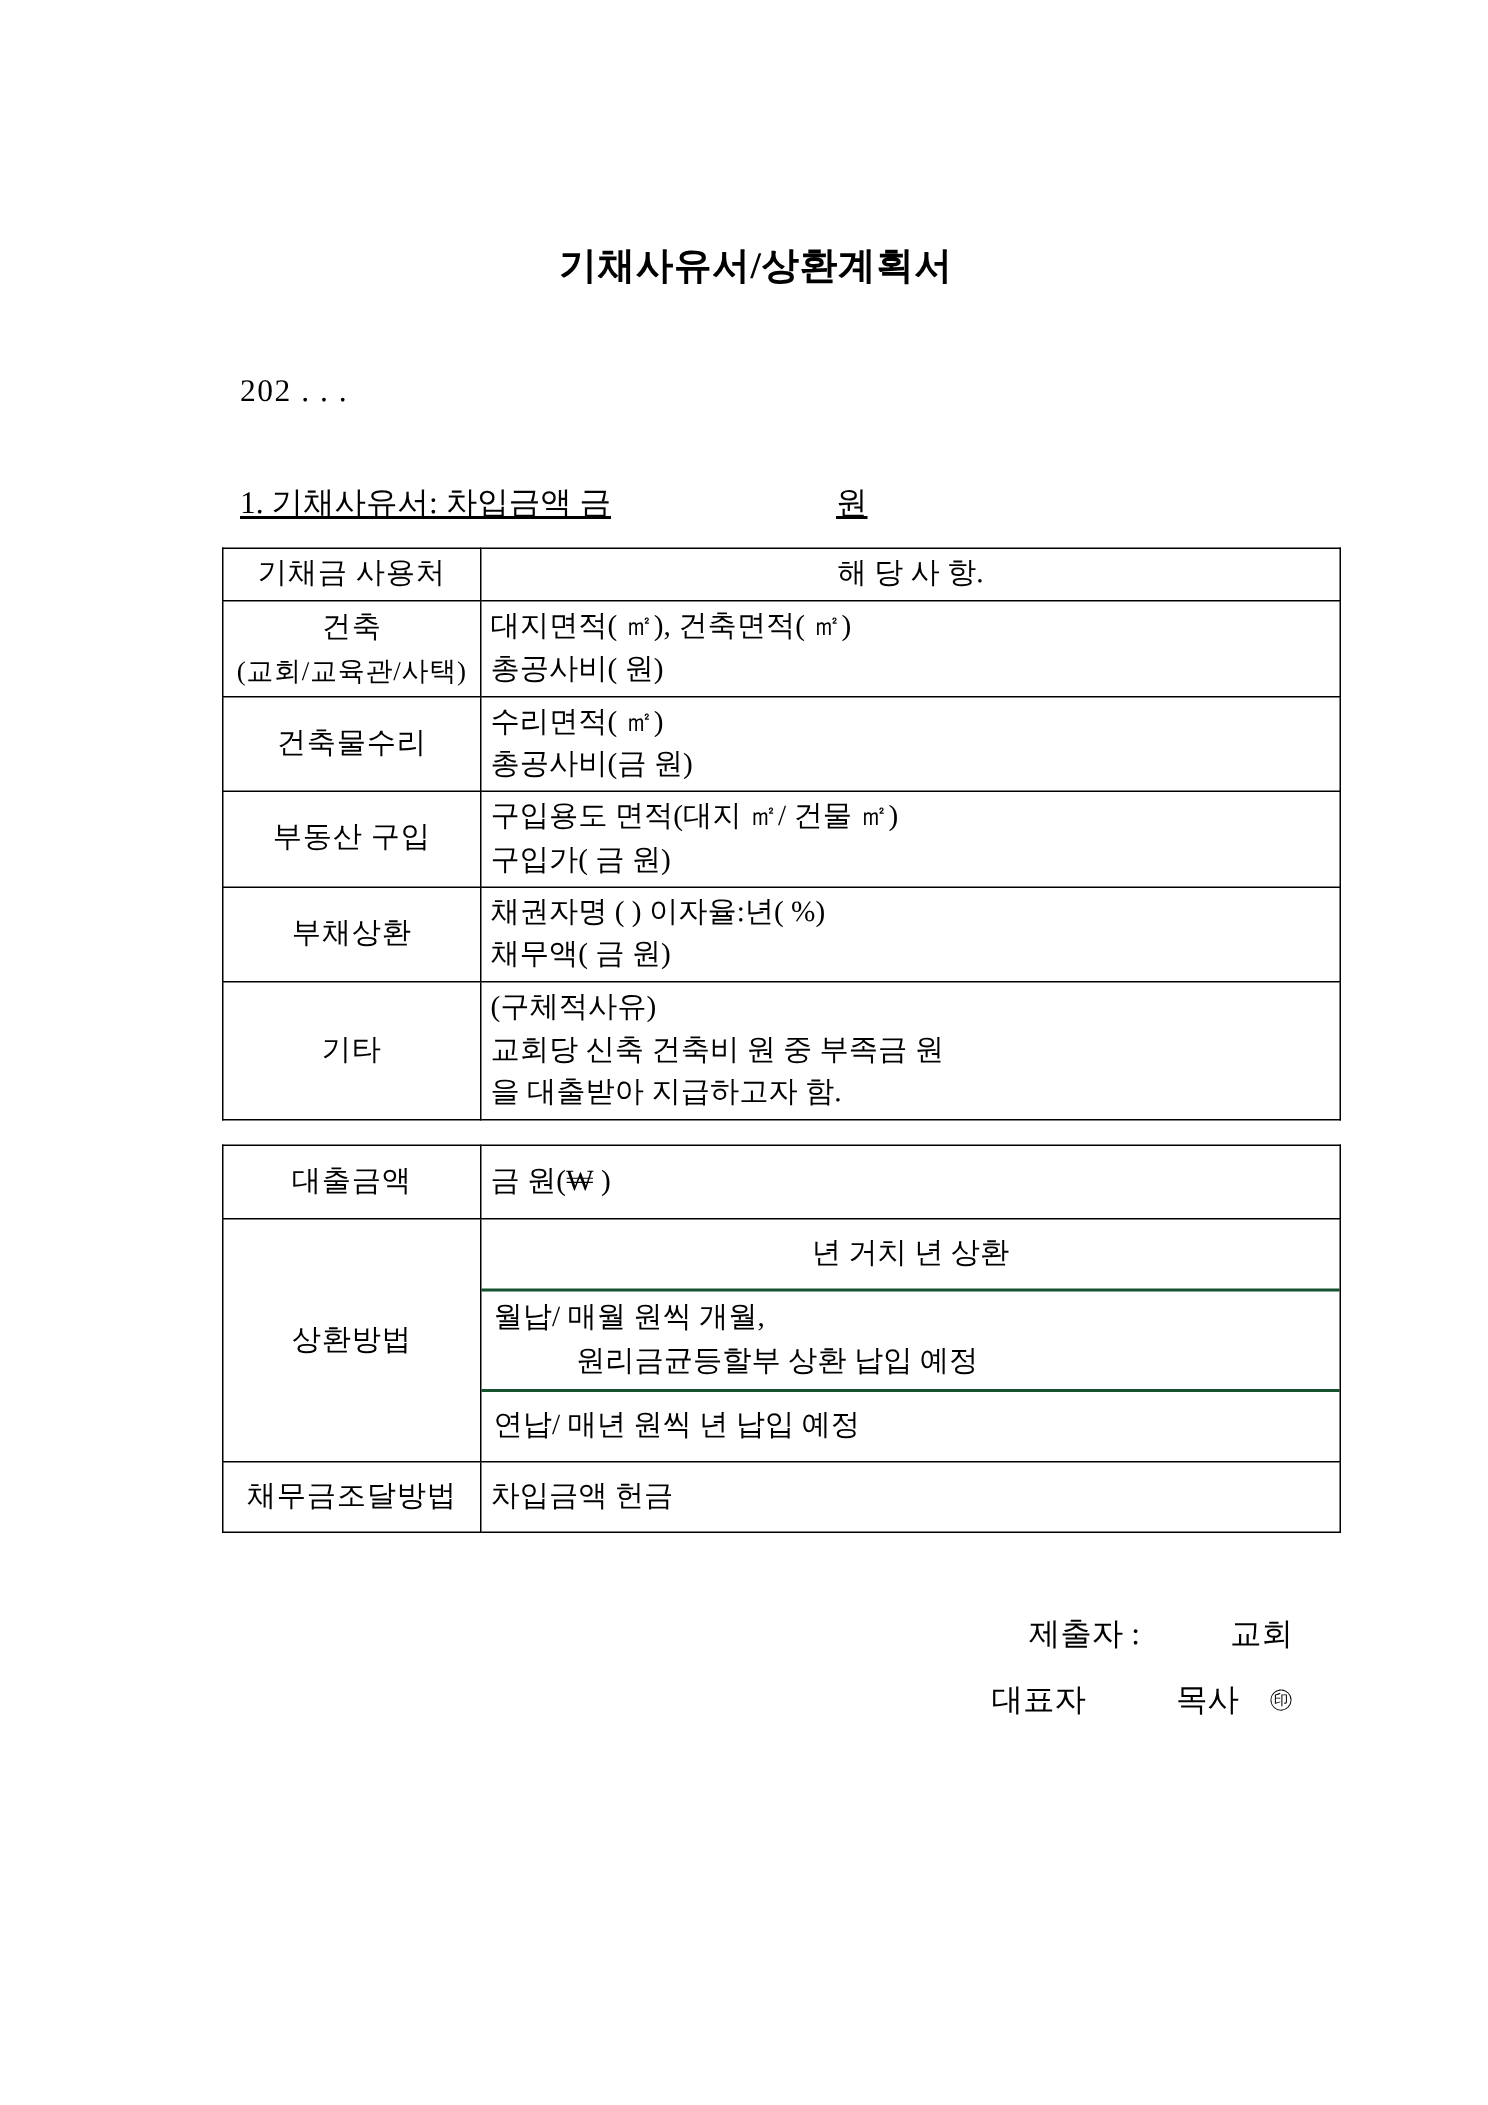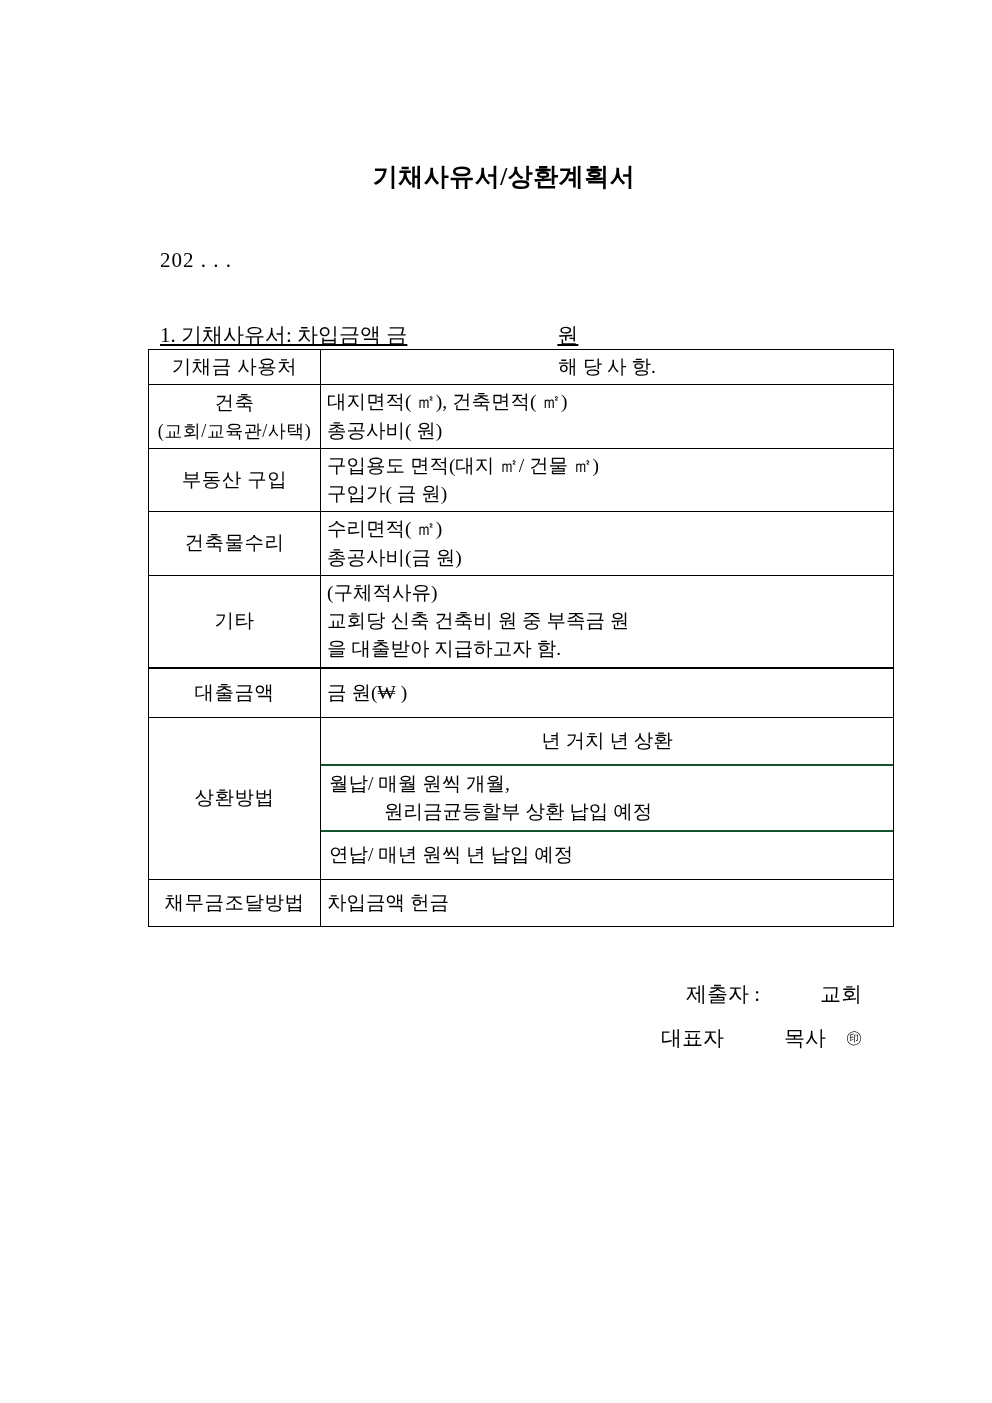--- a/index.html
+++ b/index.html
@@ -41,21 +41,21 @@
     font-size: 21px;
     text-decoration: underline;
   }
   .section-line .sp-wide {
     display: inline-block;
     width: 150px;
   }
   table.form {
     border-collapse: collapse;
     margin-left: 148px;
-    margin-top: 0;
+    margin-top: 16px;
     width: 745px;
     table-layout: fixed;
   }
   table.form td {
     border: 1px solid #000000;
     font-size: 19.5px;
     padding: 3px 6px;
     vertical-align: middle;
     line-height: 1.45;
   }
@@ -138,35 +138,42 @@
           <span class="row-inner">건축</span>
           <span class="row-inner small">(교회/교육관/사택)</span>
         </td>
         <td class="val">
           <span class="row-inner">대지면적(           ㎡), 건축면적(            ㎡)</span>
           <span class="row-inner">총공사비(                      원)</span>
         </td>
       </tr>
 
       <tr>
+        <td class="label">건축물수리</td>
+        <td class="val">
+          <span class="row-inner">수리면적(              ㎡)</span>
+          <span class="row-inner">총공사비(금          원)</span>
+        </td>
+      </tr>
+
+      <tr>
         <td class="label">부동산 구입</td>
         <td class="val">
           <span class="row-inner">구입용도 면적(대지              ㎡/ 건물            ㎡)</span>
           <span class="row-inner">구입가( 금                   원)</span>
         </td>
       </tr>
 
       <tr>
-        <td class="label">건축물수리</td>
-        <td class="val">
-          <span class="row-inner">수리면적(              ㎡)</span>
-          <span class="row-inner">총공사비(금          원)</span>
-        </td>
-      </tr>
-
+        <td class="label">부채상환</td>
+        <td class="val">
+          <span class="row-inner">채권자명 (                    ) 이자율:년(              %)</span>
+          <span class="row-inner">채무액( 금                     원)</span>
+        </td>
+      </tr>
 
       <tr>
         <td class="label">기타</td>
         <td class="val">
           <span class="row-inner">(구체적사유)</span>
           <span class="row-inner">교회당 신축 건축비                    원 중 부족금                 원</span>
           <span class="row-inner">을 대출받아 지급하고자 함.</span>
         </td>
       </tr>
     </tbody>

